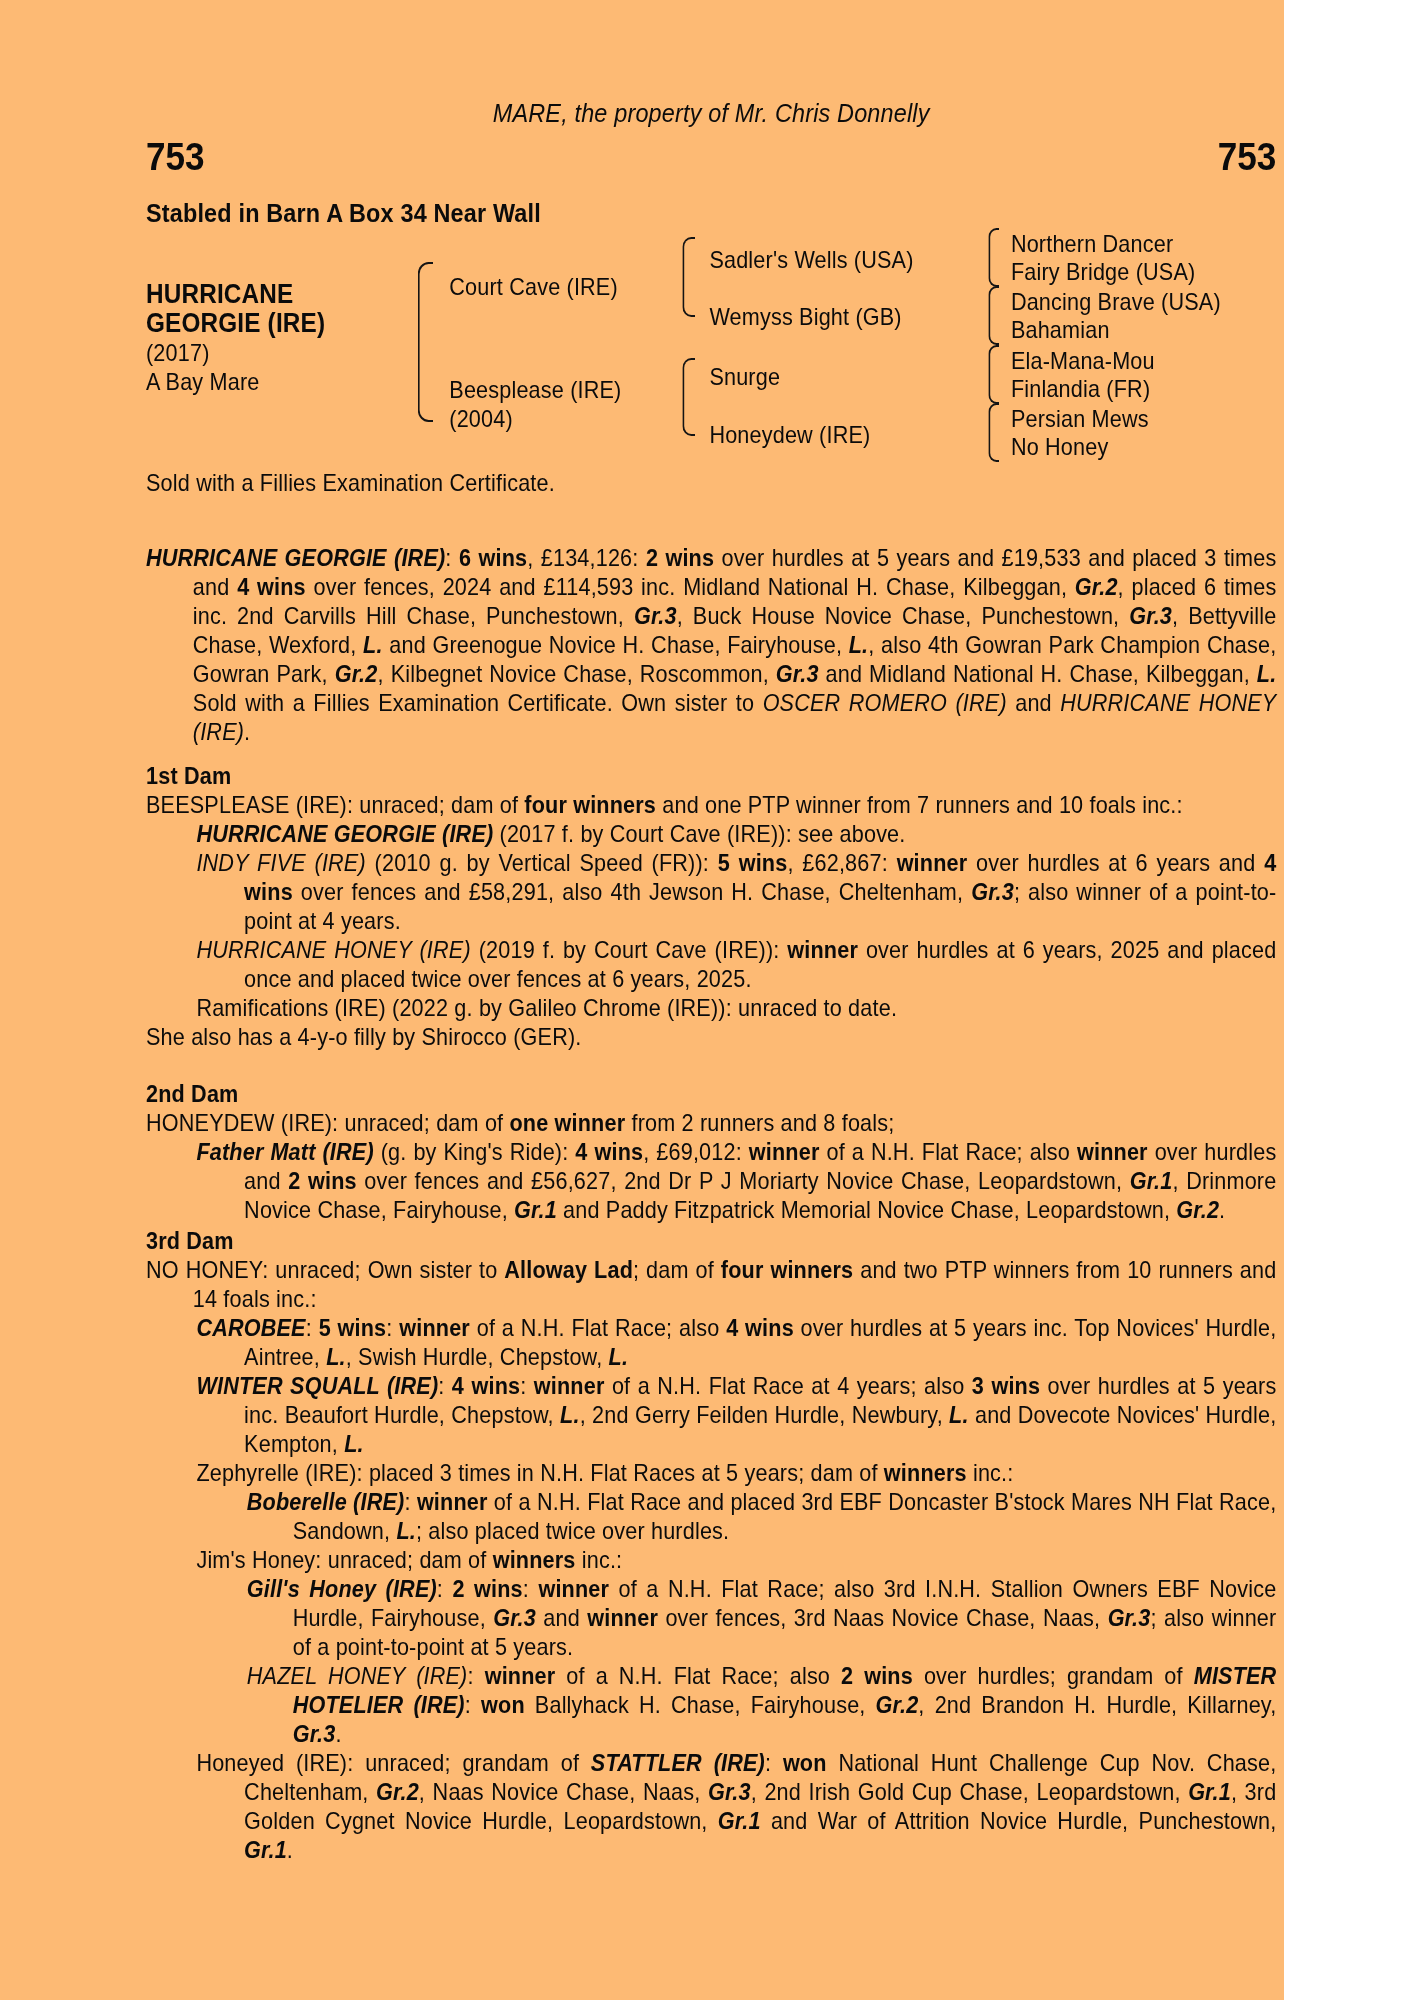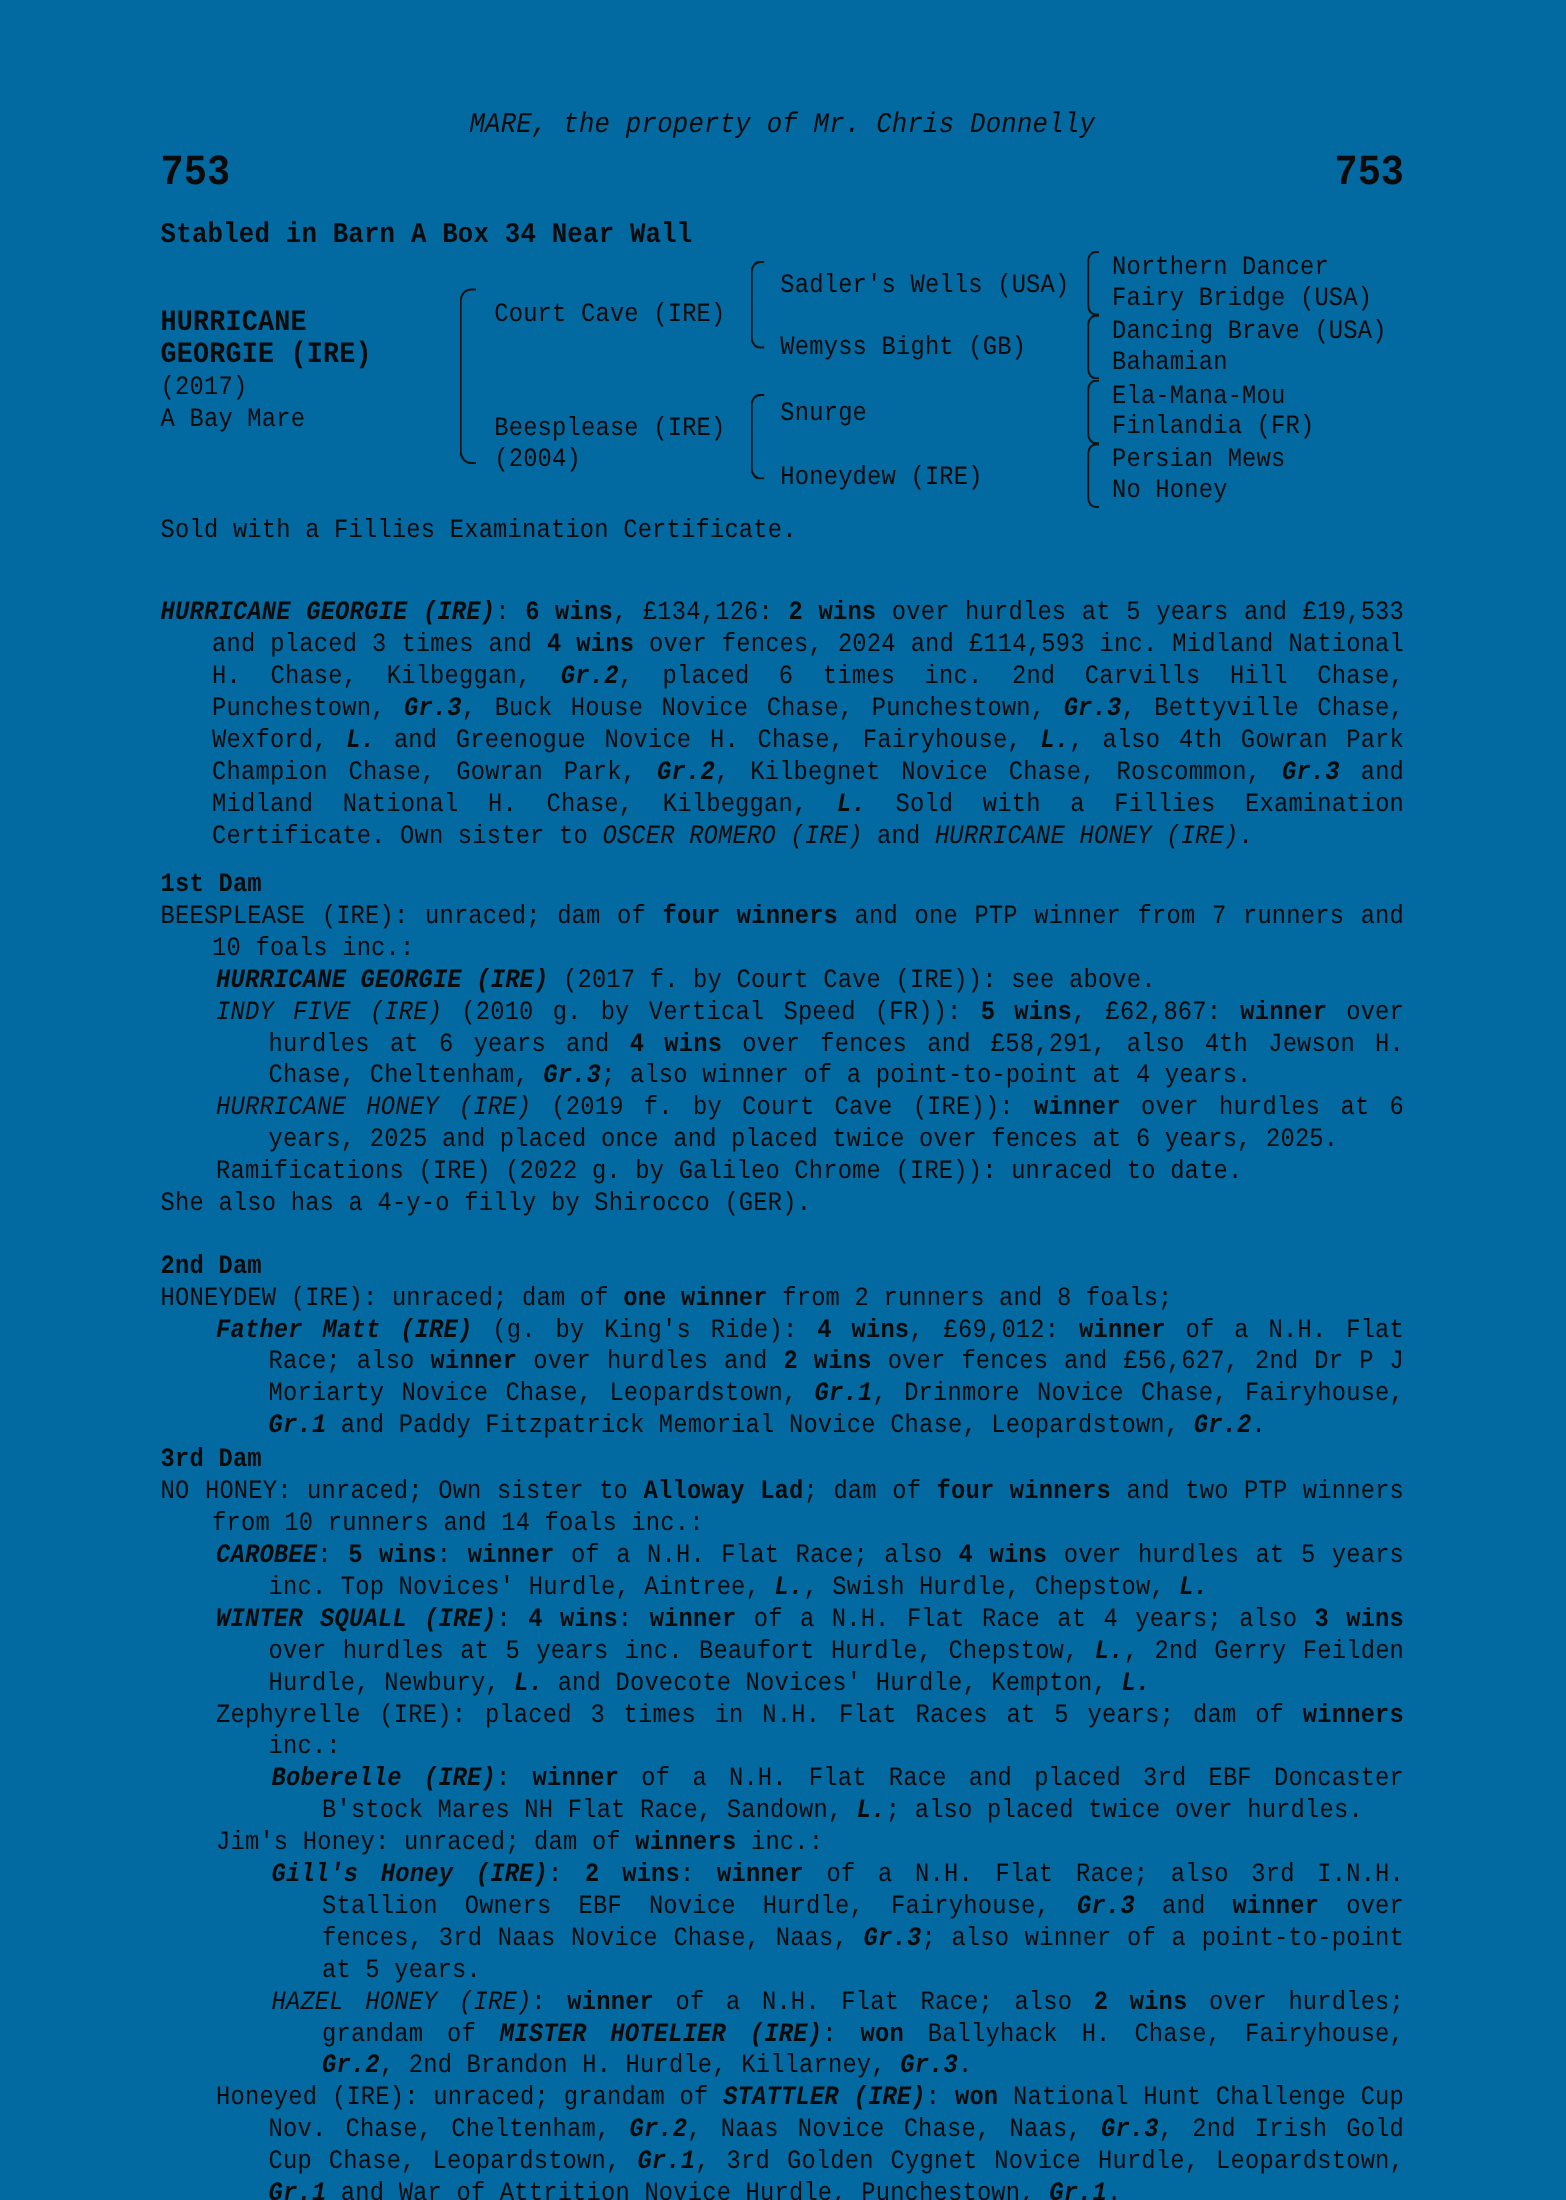--- a/index.html
+++ b/index.html
@@ -1,17 +1,17 @@
 <!DOCTYPE html>
 <html><head>
 <meta charset="utf-8">
 <style>
   html,body{margin:0;padding:0;background:#ffffff;}
-  .sheet{position:relative;width:1424px;height:2000px;background:#0369a1;overflow:hidden;
-         font-family:Liberation Mono, monospace;color:#0b0b0b;}
+  .sheet{position:relative;width:1284px;height:2000px;background:#fdba74;overflow:hidden;
+         font-family:Liberation Sans, sans-serif;color:#0b0b0b;}
   .page{position:relative;margin-left:146px;width:1256px;padding-top:98px;
         transform:scaleX(0.9);transform-origin:0 0;
         font-size:24px;line-height:29px;letter-spacing:0.2px;}
   .property-line{font-style:italic;font-size:26px;line-height:30px;text-align:center;}
   .lot-row{display:flex;justify-content:space-between;margin-top:8px;height:44px;}
   .lot{font-weight:700;font-size:39px;line-height:42px;letter-spacing:0px;}
   .stabling{margin-top:18px;font-weight:700;font-size:26px;line-height:30px;}
   
   .pedigree{position:relative;margin-top:-6px;height:246px;}
   .ped-item{position:absolute;white-space:nowrap;font-size:24px;line-height:29px;}

